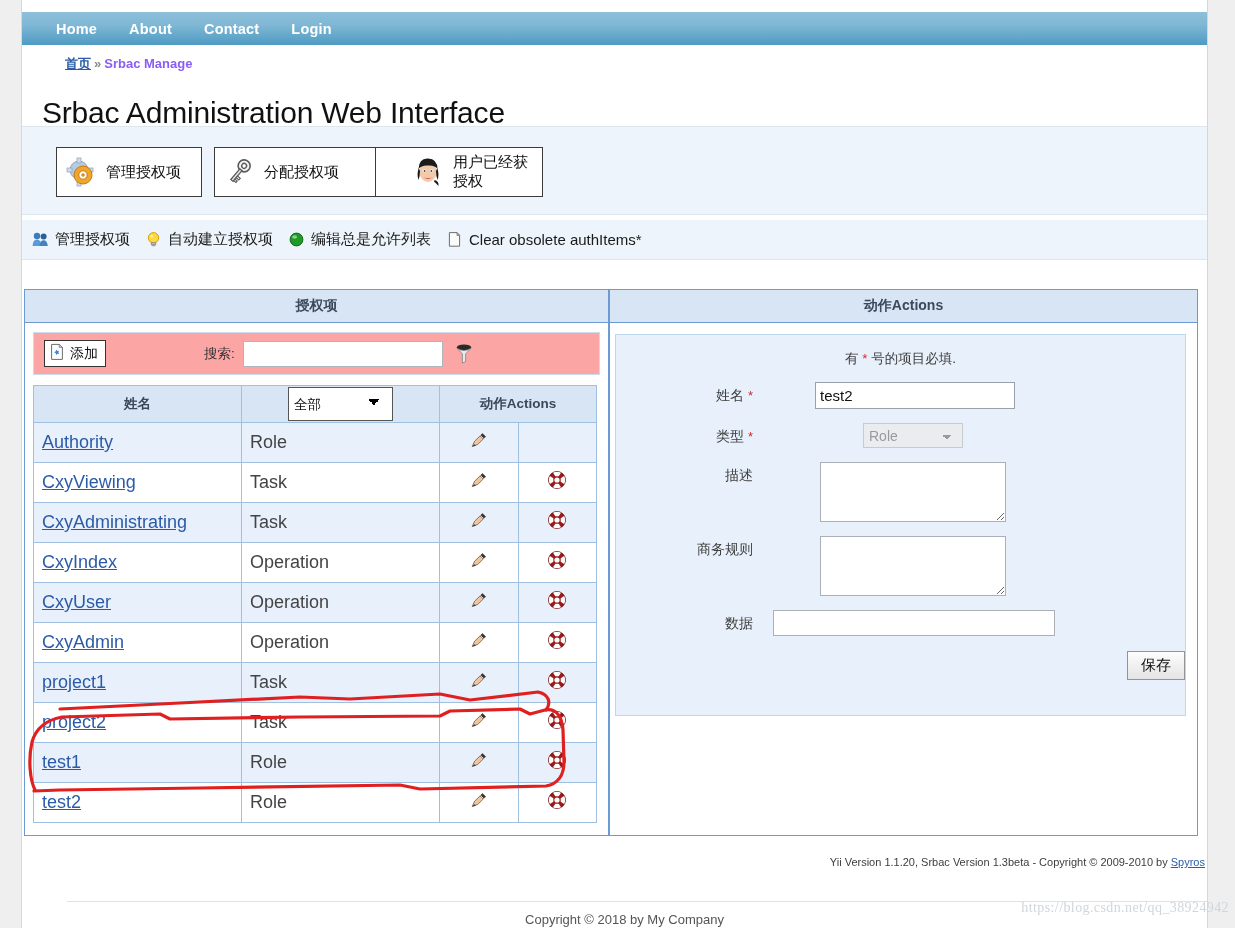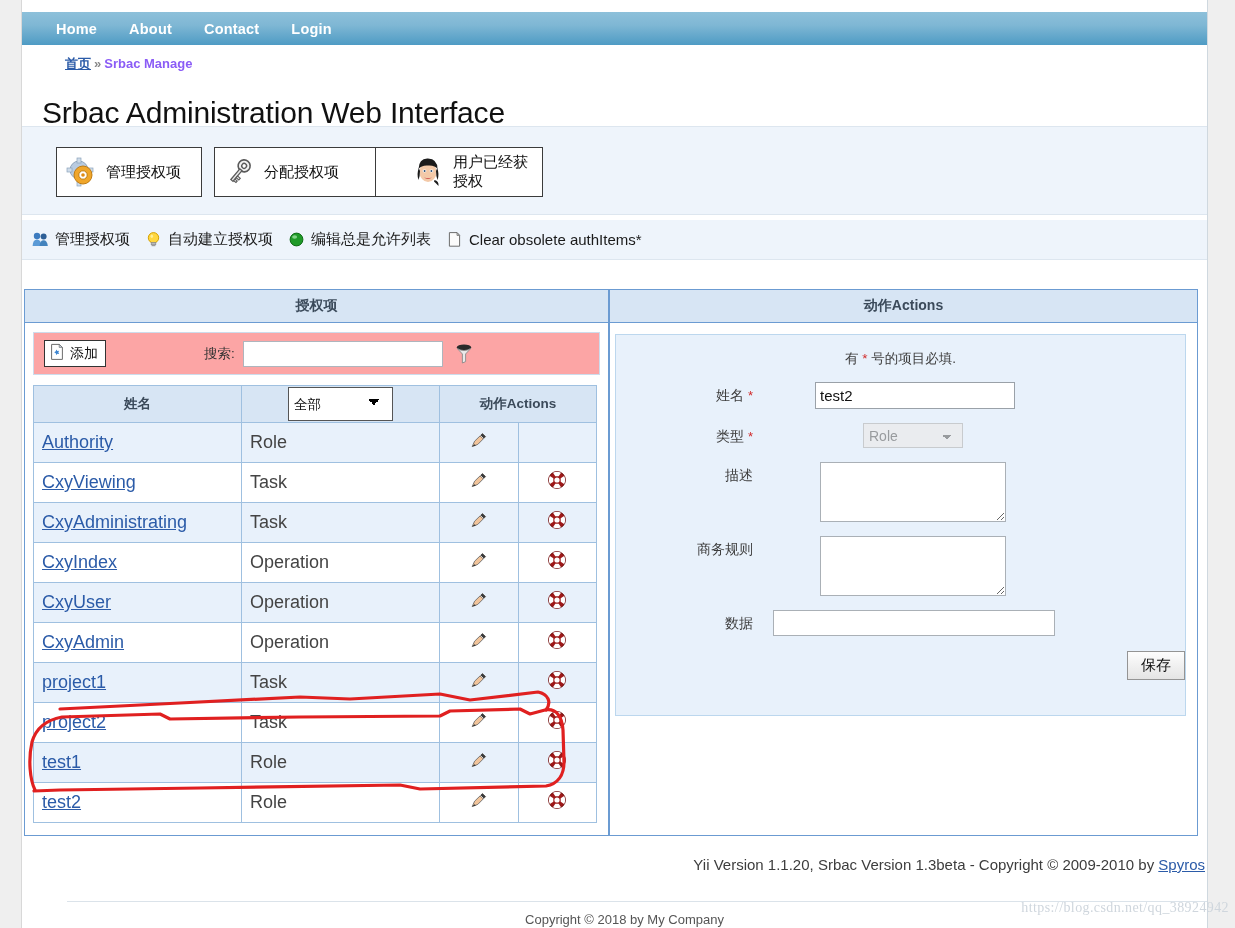--- a/index.html
+++ b/index.html
@@ -273,21 +273,21 @@
     padding: 4px 13px;
     cursor: pointer;
   }
   
   .yii-footer {
     position: absolute;
     left: 0; top: 856px;
     width: 1185px;
     text-align: right;
     padding-right: 2px;
-    font-size: 15px;
+    font-size: 11px;
     color: #3d3d3d;
   }
   .yii-footer a { color: #2b5ba8; text-decoration: underline; }
   .foot-rule {
     position: absolute; left: 45px; top: 901px;
     width: 1140px; height: 1px; background: #dbe3ea;
   }
   .copyright {
     position: absolute; left: 0; top: 912px;
     width: 1185px; text-align: center;

